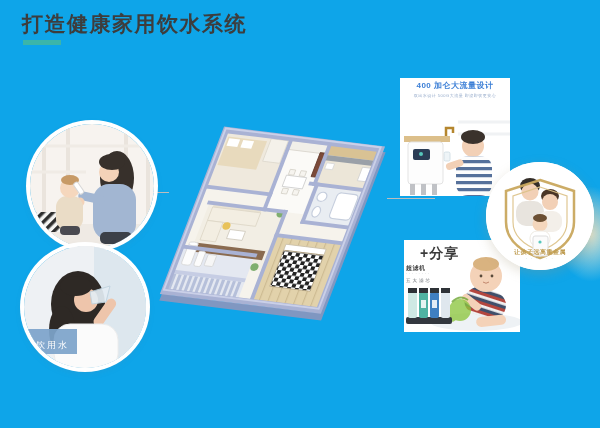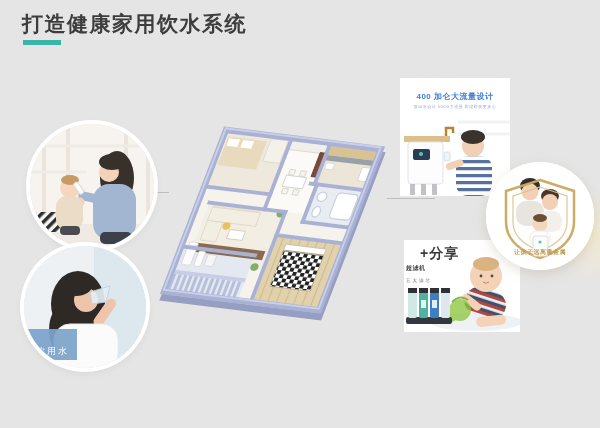--- a/index.html
+++ b/index.html
@@ -1,46 +1,46 @@
 <!DOCTYPE html>
 <html><head>
 <meta charset="utf-8">
 <style>
   * { box-sizing: border-box; margin: 0; padding: 0; }
   body { margin: 0; background: #ffffff; font-family: "Liberation Sans", sans-serif; }
-  .slide { position: relative; width: 600px; height: 428px; background: #e5e5e5; overflow: hidden; }
+  .slide { position: relative; width: 600px; height: 428px; background: #0ea5e9; overflow: hidden; }
 
   
   .page-title {
     position: absolute; left: 22px; top: 10px;
     font-size: 21px; font-weight: bold; color: #3d3d3d; letter-spacing: 1.5px;
   }
   .accent-bar { position: absolute; left: 23px; top: 40px; width: 38px; height: 5px; background: #3bb5aa; }
 
   
   .circle-photo { position: absolute; border-radius: 50%; overflow: hidden; box-shadow: 0 0 0 4px #fff, 0 3px 8px rgba(120,120,130,.22); }
   .photo1 { left: 30px; top: 124px; width: 124px; height: 124px; z-index: 2; }
   .photo2 { left: 24px; top: 246px; width: 122px; height: 122px; z-index: 3; }
   .wlabel {
     position: absolute; left: 2px; top: 83px; z-index: 4;
     background: #7da4cb; color: #fff; font-size: 9px; letter-spacing: 2px;
-    padding: 16px 8px 2px 10px; opacity: .93;
+    padding: 10px 8px 2px 10px; opacity: .93;
   }
 
   
   .conn { position: absolute; height: 1px; background: #bdbdbd; z-index: 1; }
   .conn-left  { left: 137px; top: 192px; width: 32px; }
   .conn-right { left: 387px; top: 198px; width: 48px; }
 
   
   .floorplan { position: absolute; left: 156px; top: 96px; width: 232px; height: 300px; z-index: 2; }
 
   
   .card-top { position: absolute; left: 400px; top: 78px; width: 110px; height: 118px; background: #fff; z-index: 2; }
-  .pt-title { margin-top: 13px; text-align: center; font-size: 8px; font-weight: bold; color: #3c7fd6; letter-spacing: .5px; }
+  .pt-title { margin-top: 2px; text-align: center; font-size: 8px; font-weight: bold; color: #3c7fd6; letter-spacing: .5px; }
   .pt-sub   { margin-top: 2px; text-align: center; font-size: 4px; color: #93a9c9; letter-spacing: .5px; filter: blur(.2px); }
   .pt-art   { position: absolute; left: 0; bottom: 0; }
 
   .warm-glow { position: absolute; left: 556px; top: 186px; width: 70px; height: 96px; z-index: 0;
     background: radial-gradient(ellipse at center, rgba(246,235,205,.9) 0%, rgba(246,235,205,0) 70%); }
 
   .circle-mid { position: absolute; left: 486px; top: 162px; width: 108px; height: 108px; border-radius: 50%;
     background: #ffffff; box-shadow: 0 4px 12px rgba(160,150,120,.28); z-index: 3; overflow: hidden; }
   .gold-caption { position: absolute; left: 0; right: 0; top: 86px; text-align: center;
     font-size: 6px; font-weight: bold; color: #bf9c50; letter-spacing: .5px; }

